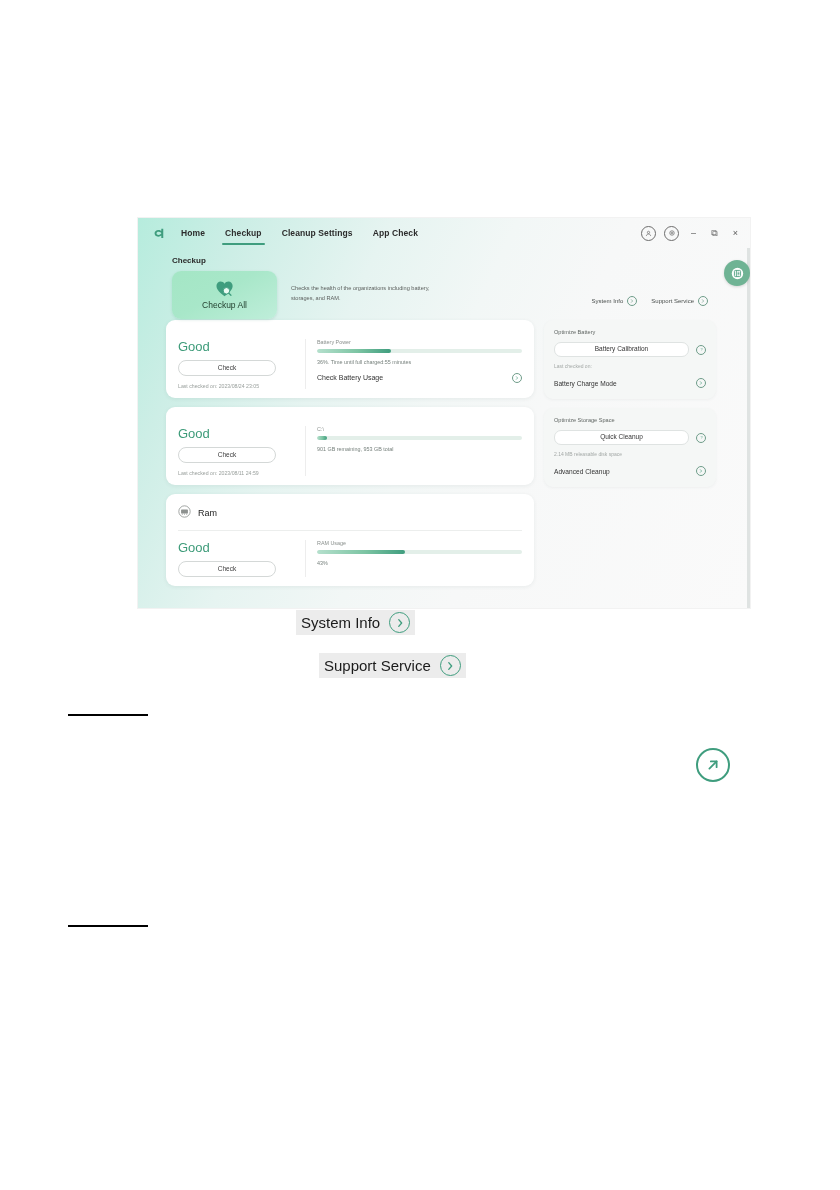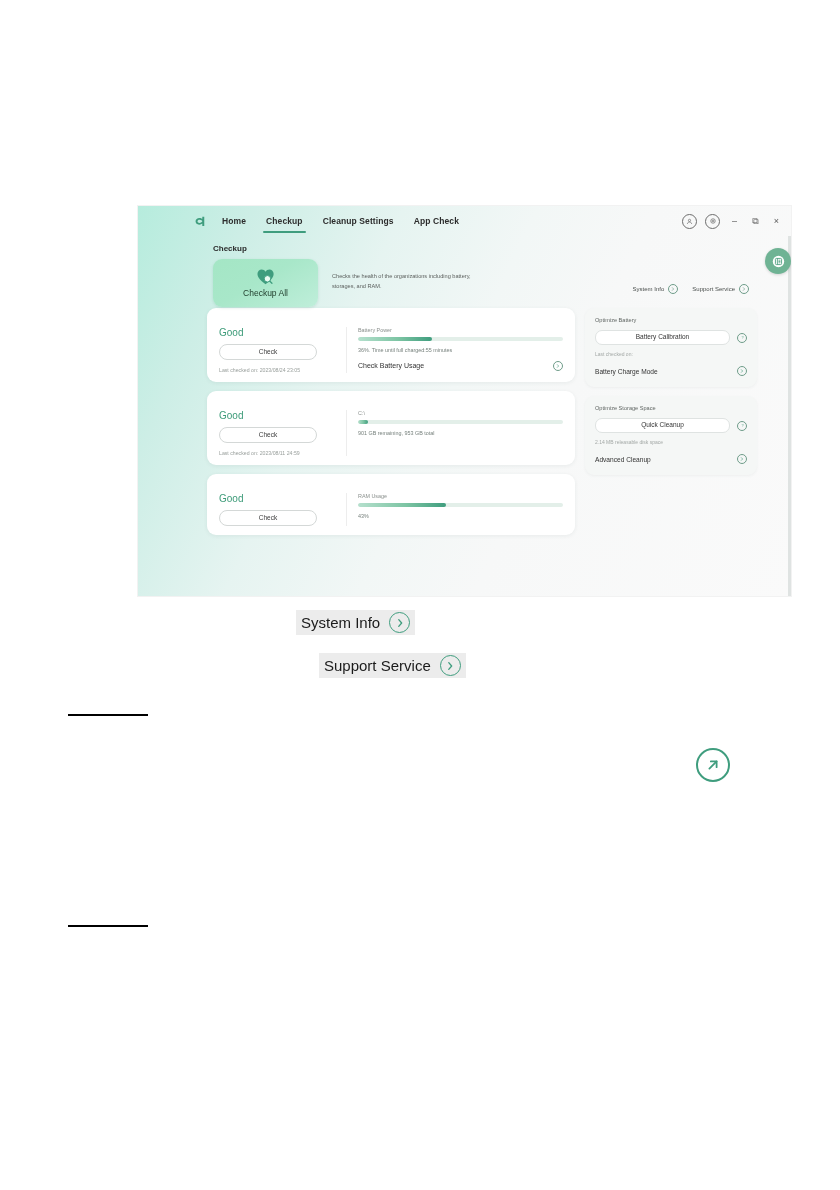--- a/index.html
+++ b/index.html
@@ -13,27 +13,26 @@
     position: relative;
     font-family: "Liberation Sans", sans-serif;
     color: #1d1d1f;
     overflow: hidden;
   }
 
   
   #app-window {
     position: absolute;
     left: 138px;
-    top: 206px;
+    top: 218px;
     width: 612px;
     height: 390px;
     background: linear-gradient(115deg, #b6ecdd 0%, #cdeee6 14%, #e6f4f1 32%, #f2f7f6 48%, #f7f8f8 62%, #fafafa 100%);
     overflow: hidden;
     box-shadow: 0 0 0 1px rgba(0,0,0,0.05);
-    padding-left: 41px;
   }
 
   
   #titlebar {
     height: 30px;
     display: flex;
     align-items: center;
     padding: 0 8px 0 12px;
     position: relative;
   }
@@ -225,21 +224,21 @@
     display: flex;
     padding-top: 9px;
   }
   .device-left {
     width: 128px;
     border-right: 1px solid #ededed;
     padding-right: 10px;
     box-sizing: border-box;
   }
   .status-good {
-    font-size: 10px;
+    font-size: 13px;
     color: #3d9b79;
     margin-bottom: 6px;
   }
   .check-btn {
     display: block;
     width: 96px;
     height: 14px;
     line-height: 13px;
     text-align: center;
     border: 1px solid #d4d8d7;
@@ -506,20 +505,32 @@
             <div class="metric-label">C:\</div>
             <div class="bar-track">
               <div class="bar-fill" style="width:5%"></div>
             </div>
             <div class="metric-sub">901 GB remaining, 953 GB total</div>
           </div>
         </div>
       </div>
 
       <div class="device-card">
+        <div class="device-card-head">
+          <span>
+            <svg width="13" height="13" viewBox="0 0 16 16">
+              <circle cx="8" cy="8" r="7" fill="none" stroke="#8d918f" stroke-width="1"></circle>
+              <rect x="3.8" y="5.4" width="8.4" height="5.2" rx=".8" fill="#8d918f"></rect>
+              <line x1="5.4" y1="10.6" x2="5.4" y2="12" stroke="#8d918f" stroke-width=".9"></line>
+              <line x1="8" y1="10.6" x2="8" y2="12" stroke="#8d918f" stroke-width=".9"></line>
+              <line x1="10.6" y1="10.6" x2="10.6" y2="12" stroke="#8d918f" stroke-width=".9"></line>
+            </svg>
+          </span>
+          <span class="device-title">Ram</span>
+        </div>
         <div class="device-body">
           <div class="device-left">
             <div class="status-good">Good</div>
             <div class="check-btn">Check</div>
 
           </div>
           <div class="device-right">
             <div class="metric-label">RAM Usage</div>
             <div class="bar-track">
               <div class="bar-fill" style="width:43%"></div>

